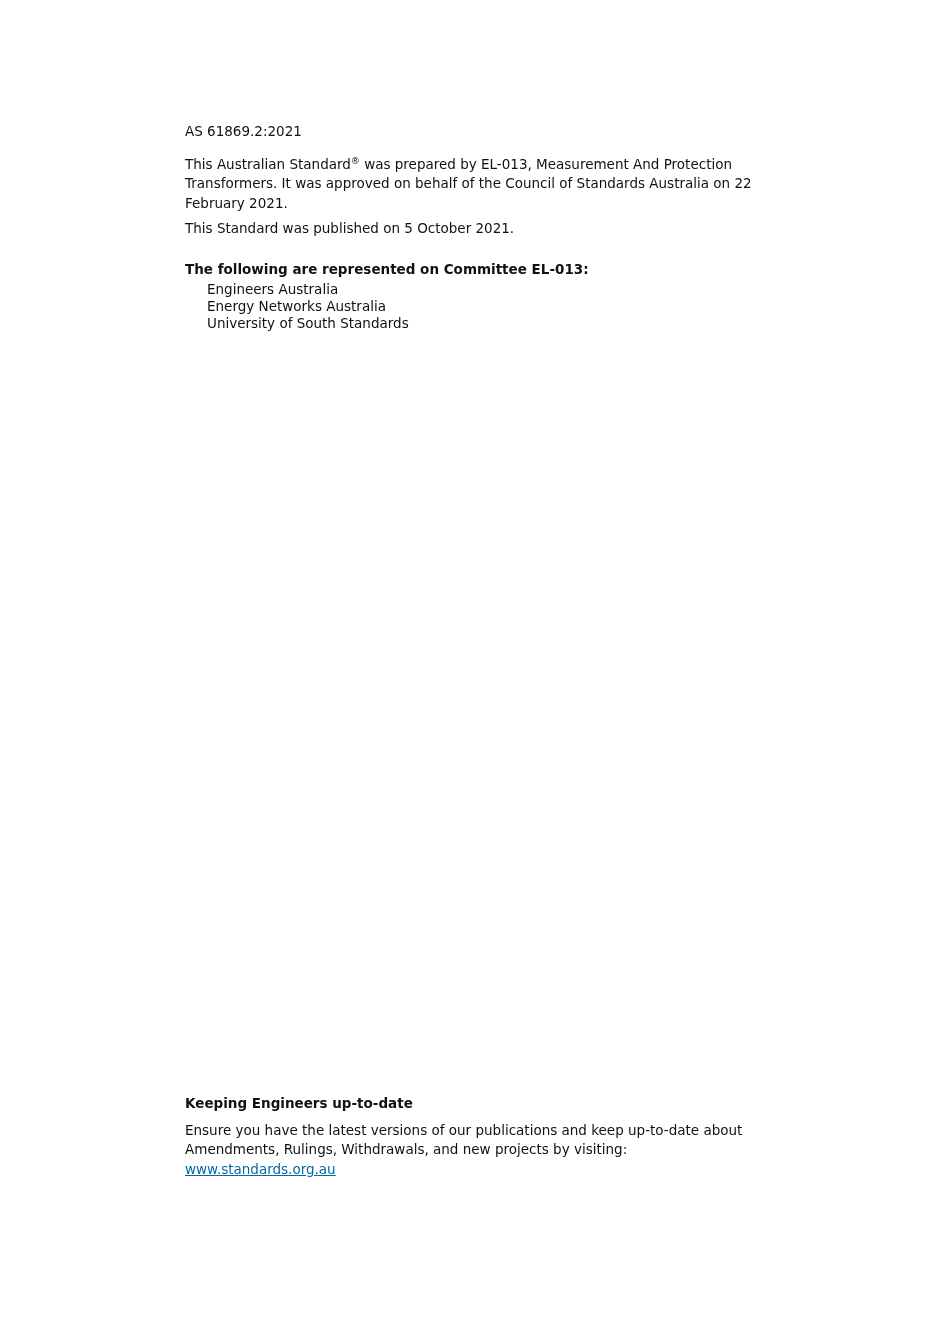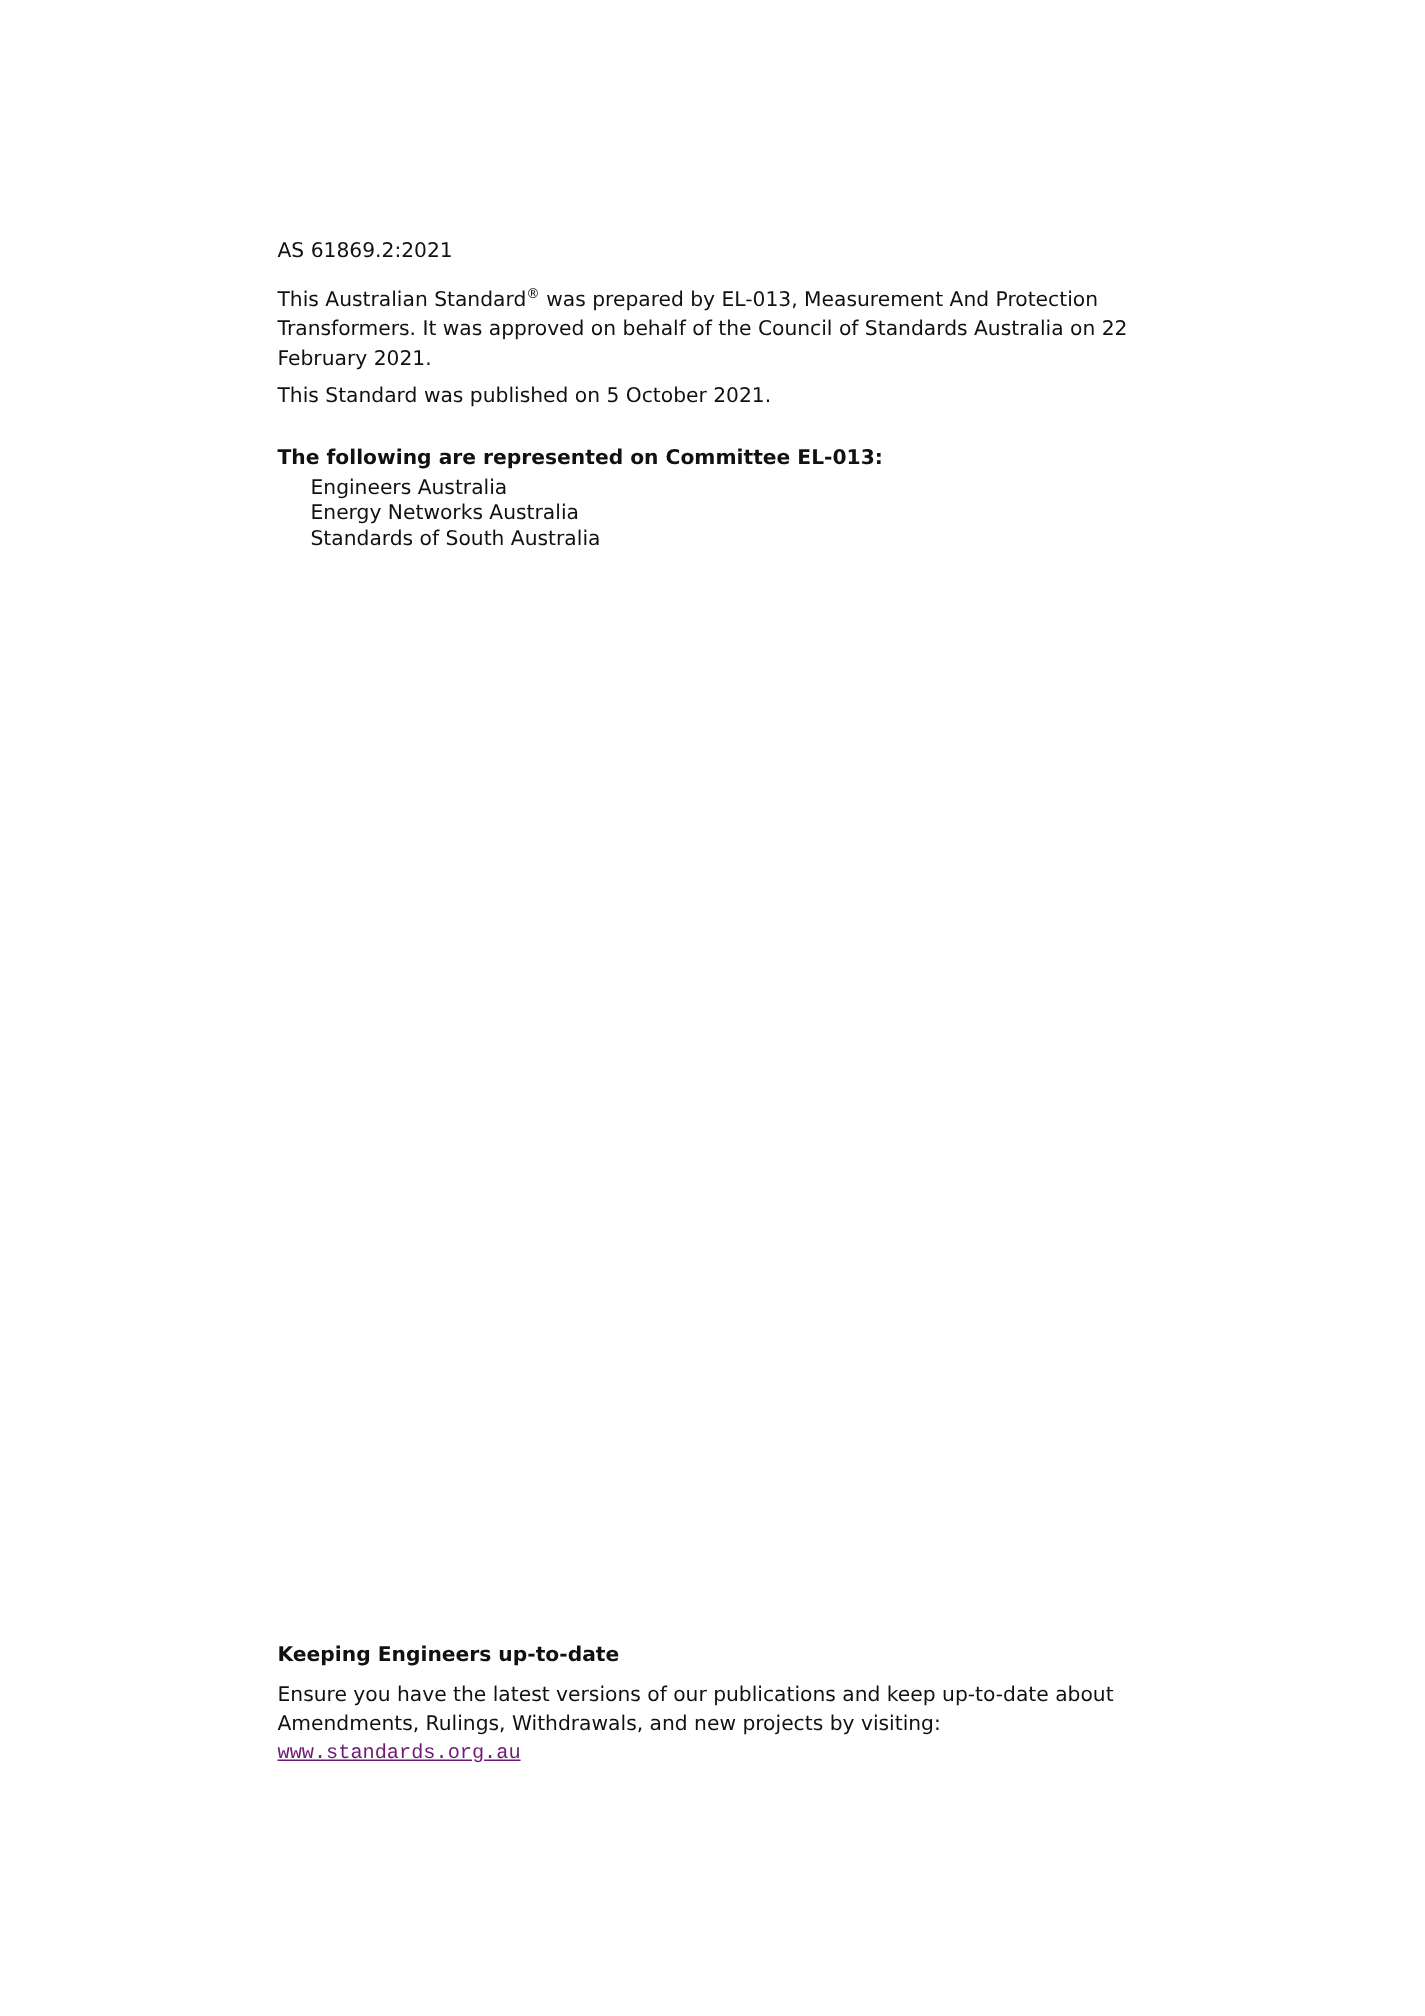--- a/index.html
+++ b/index.html
@@ -19,21 +19,20 @@
   .page {
     position: absolute;
     inset: 0;
     background: #ffffff;
   }
   .top-block {
     position: absolute;
     top: 122px;
     left: 185px;
     width: 578px;
-    margin-top: 36px;
   }
   .bottom-block {
     position: absolute;
     top: 1094px;
     left: 185px;
     width: 578px;
   }
   .isbn-block {
     position: absolute;
     top: 1246px;
@@ -60,46 +59,45 @@
   }
   .committee-member {
     line-height: 17px;
   }
   .heading-bold {
     font-weight: bold;
     line-height: 19.5px;
     margin: 0 0 7px 0;
   }
   a.web-link {
-    color: #701a75;
+    color: #0369a1;
     text-decoration: underline;
     line-height: 19.5px;
     cursor: pointer;
-    font-family: Liberation Mono, monospace;
   }
 </style>
 </head>
 <body>
 
 <div class="page">
 
   <div class="top-block">
 
     <div class="standard-number">AS 61869.2:2021</div>
 
     <p class="para"><span>This Australian Standard</span><sup class="reg">®</sup><span> was prepared by EL-013, Measurement And Protection Transformers. It was approved on behalf of the Council of Standards Australia on 22 February 2021.</span></p>
 
     <p class="para mb-lg">This Standard was published on 5 October 2021.</p>
 
     <p class="para mb-sm">The following are represented on Committee EL-013:</p>
 
     <div class="committee-list">
       <div class="committee-member">Engineers Australia</div>
       <div class="committee-member">Energy Networks Australia</div>
-      <div class="committee-member">Standards of South Australia</div>
+      <div class="committee-member">University of South Standards</div>
     </div>
 
 
   </div>
 
   <div class="bottom-block">
 
     <div class="heading-bold">Keeping Engineers up-to-date</div>
 
     <p class="para" style="margin-bottom:0;">Ensure you have the latest versions of our publications and keep up-to-date about Amendments, Rulings, Withdrawals, and new projects by visiting:</p>

